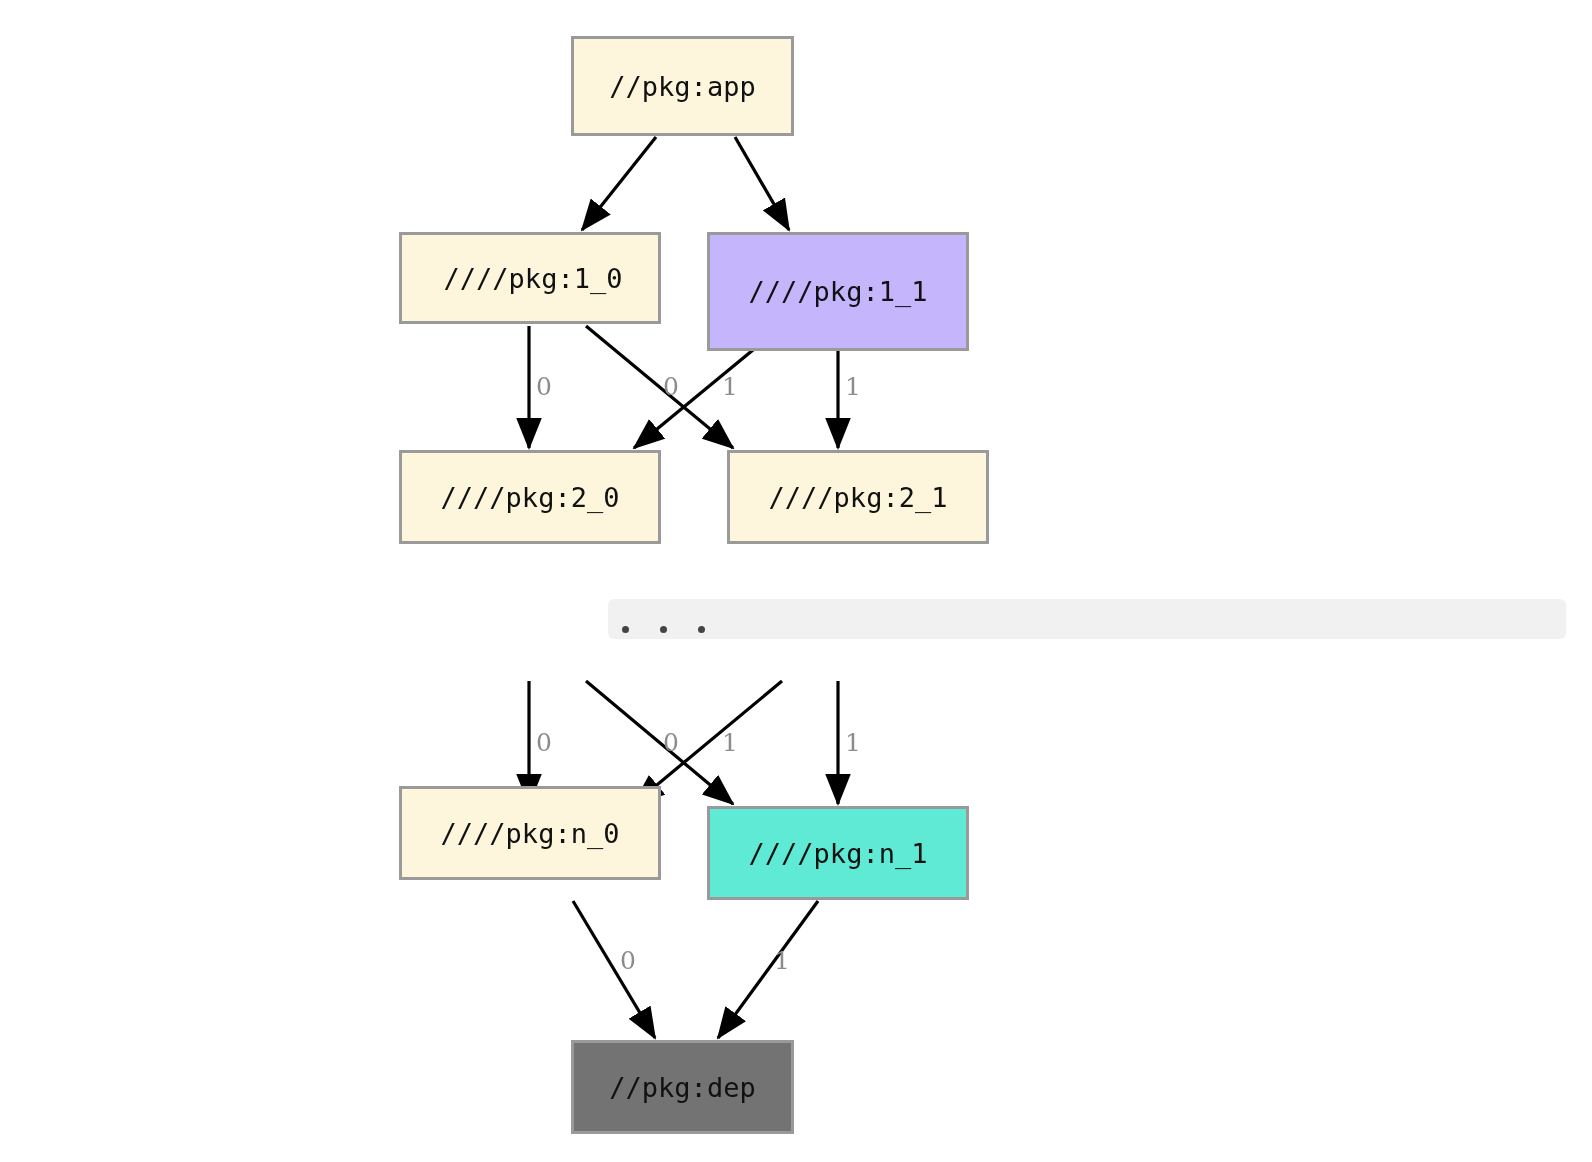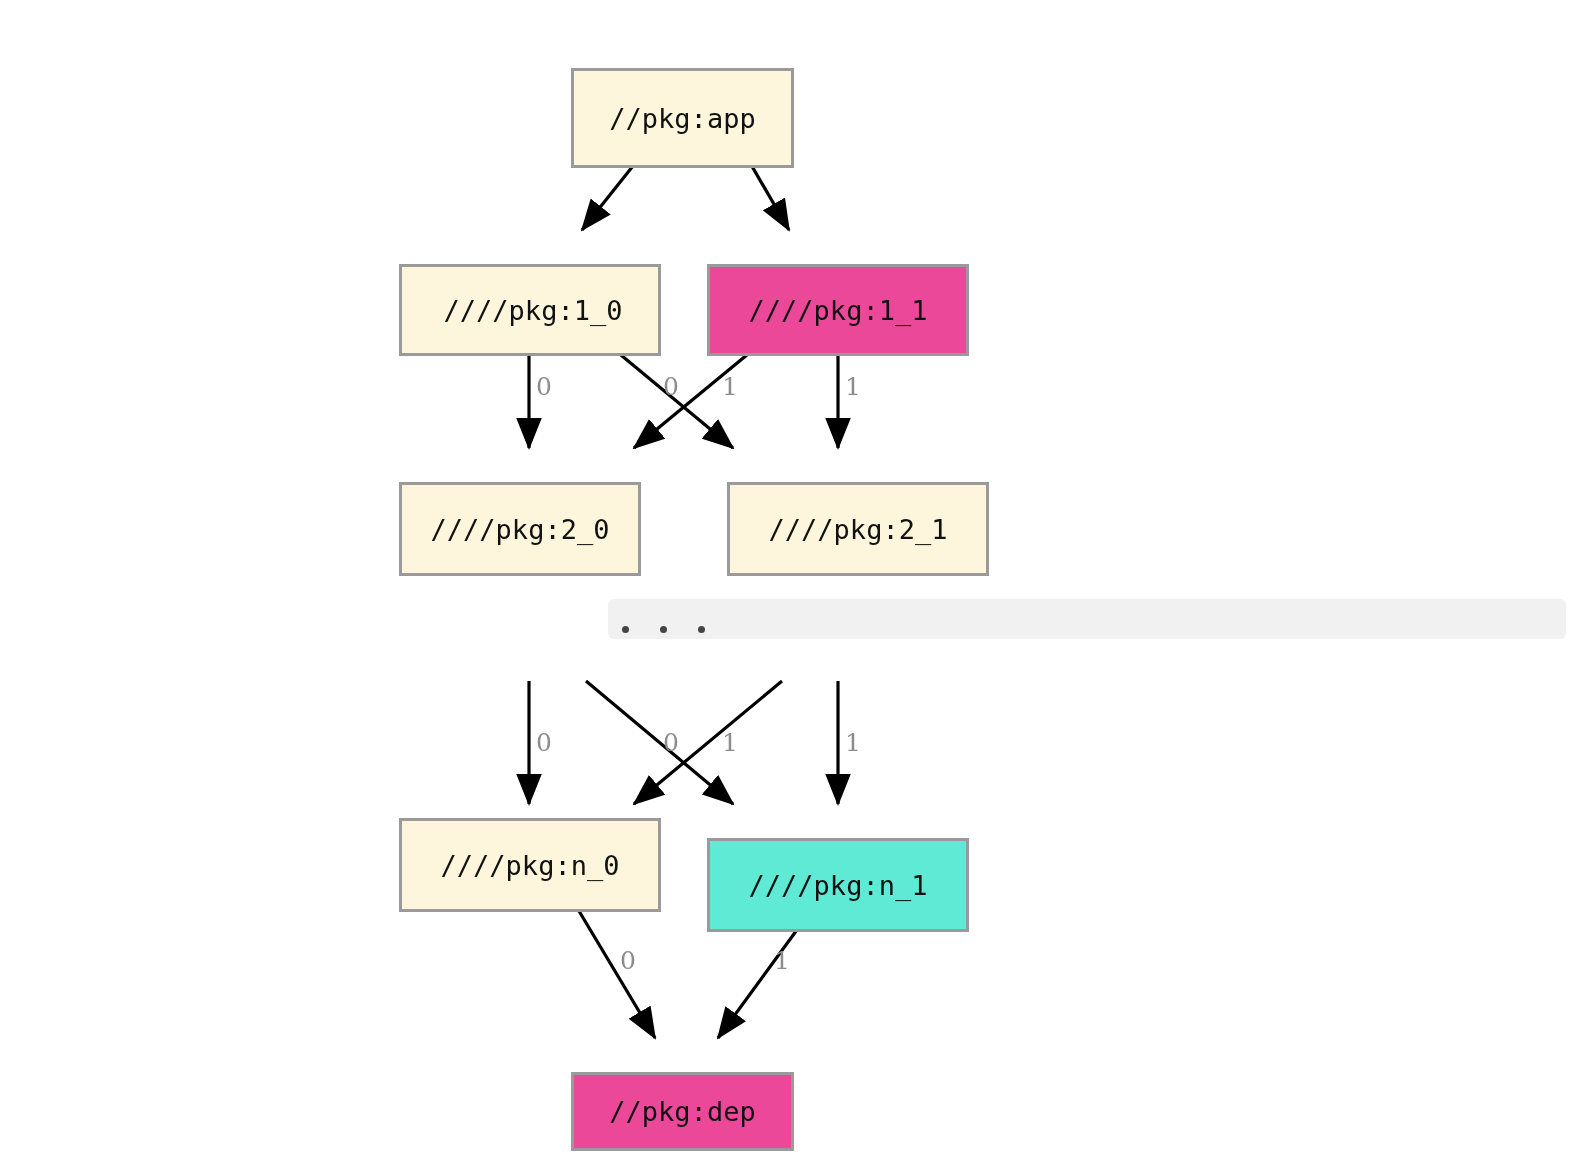--- a/index.html
+++ b/index.html
@@ -28,21 +28,20 @@
     display: block;
   }
   .node-box {
     position: absolute;
     box-sizing: border-box;
     background: #fdf6dc;
     border: 3px solid #9a9a9a;
     display: flex;
     align-items: center;
     justify-content: center;
-    margin-top: 32px;
   }
   .node-label {
     font-family: "DejaVu Sans Mono", "Liberation Mono", monospace;
     font-size: 27px;
     color: #111111;
     letter-spacing: 0px;
     white-space: nowrap;
     line-height: 1;
   }
   .edge-label {
@@ -102,36 +101,36 @@
       </g>
   </svg>
 
   <div id="nodes-layer">
       <div class="node-box" style="left: 571px; top: 36px; width: 223px; height: 100px; background: rgb(253, 246, 220); border-color: rgb(154, 154, 154);">
         <span class="node-label">//pkg:app</span>
       </div>
       <div class="node-box" style="left: 399px; top: 232px; width: 262px; height: 92px; background: rgb(253, 246, 220); border-color: rgb(154, 154, 154); padding-left: 6px;">
         <span class="node-label">////pkg:1_0</span>
       </div>
-      <div class="node-box" style="left: 707px; top: 232px; width: 262px; height: 92px; background: #ec4899; border-color: rgb(154, 154, 154);">
+      <div class="node-box" style="left: 707px; top: 232px; width: 262px; height: 119px; background: #c4b5fd; border-color: rgb(154, 154, 154);">
         <span class="node-label">////pkg:1_1</span>
       </div>
-      <div class="node-box" style="left: 399px; top: 450px; width: 242px; height: 94px; background: rgb(253, 246, 220); border-color: rgb(154, 154, 154);">
+      <div class="node-box" style="left: 399px; top: 450px; width: 262px; height: 94px; background: rgb(253, 246, 220); border-color: rgb(154, 154, 154);">
         <span class="node-label">////pkg:2_0</span>
       </div>
       <div class="node-box" style="left: 727px; top: 450px; width: 262px; height: 94px; background: rgb(253, 246, 220); border-color: rgb(154, 154, 154);">
         <span class="node-label">////pkg:2_1</span>
       </div>
       <div class="node-box" style="left: 399px; top: 786px; width: 262px; height: 94px; background: rgb(253, 246, 220); border-color: rgb(154, 154, 154);">
         <span class="node-label">////pkg:n_0</span>
       </div>
       <div class="node-box" style="left: 707px; top: 806px; width: 262px; height: 94px; background: #5eead4; border-color: rgb(154, 154, 154);">
         <span class="node-label">////pkg:n_1</span>
       </div>
-      <div class="node-box" style="left: 571px; top: 1040px; width: 223px; height: 79px; background: #ec4899; border-color: rgb(154, 154, 154);">
+      <div class="node-box" style="left: 571px; top: 1040px; width: 223px; height: 94px; background: #737373; border-color: rgb(154, 154, 154);">
         <span class="node-label">//pkg:dep</span>
       </div>
     </div>
   <div id="edge-labels-layer">
       <div class="edge-label" style="left: 536px; top: 374px; color: rgb(140, 140, 140);">0</div>
       <div class="edge-label" style="left: 722px; top: 374px; color: rgb(140, 140, 140);">1</div>
       <div class="edge-label" style="left: 663px; top: 374px; color: rgb(140, 140, 140);">0</div>
       <div class="edge-label" style="left: 845px; top: 374px; color: rgb(140, 140, 140);">1</div>
       <div class="edge-label" style="left: 536px; top: 730px; color: rgb(140, 140, 140);">0</div>
       <div class="edge-label" style="left: 722px; top: 730px; color: rgb(140, 140, 140);">1</div>

